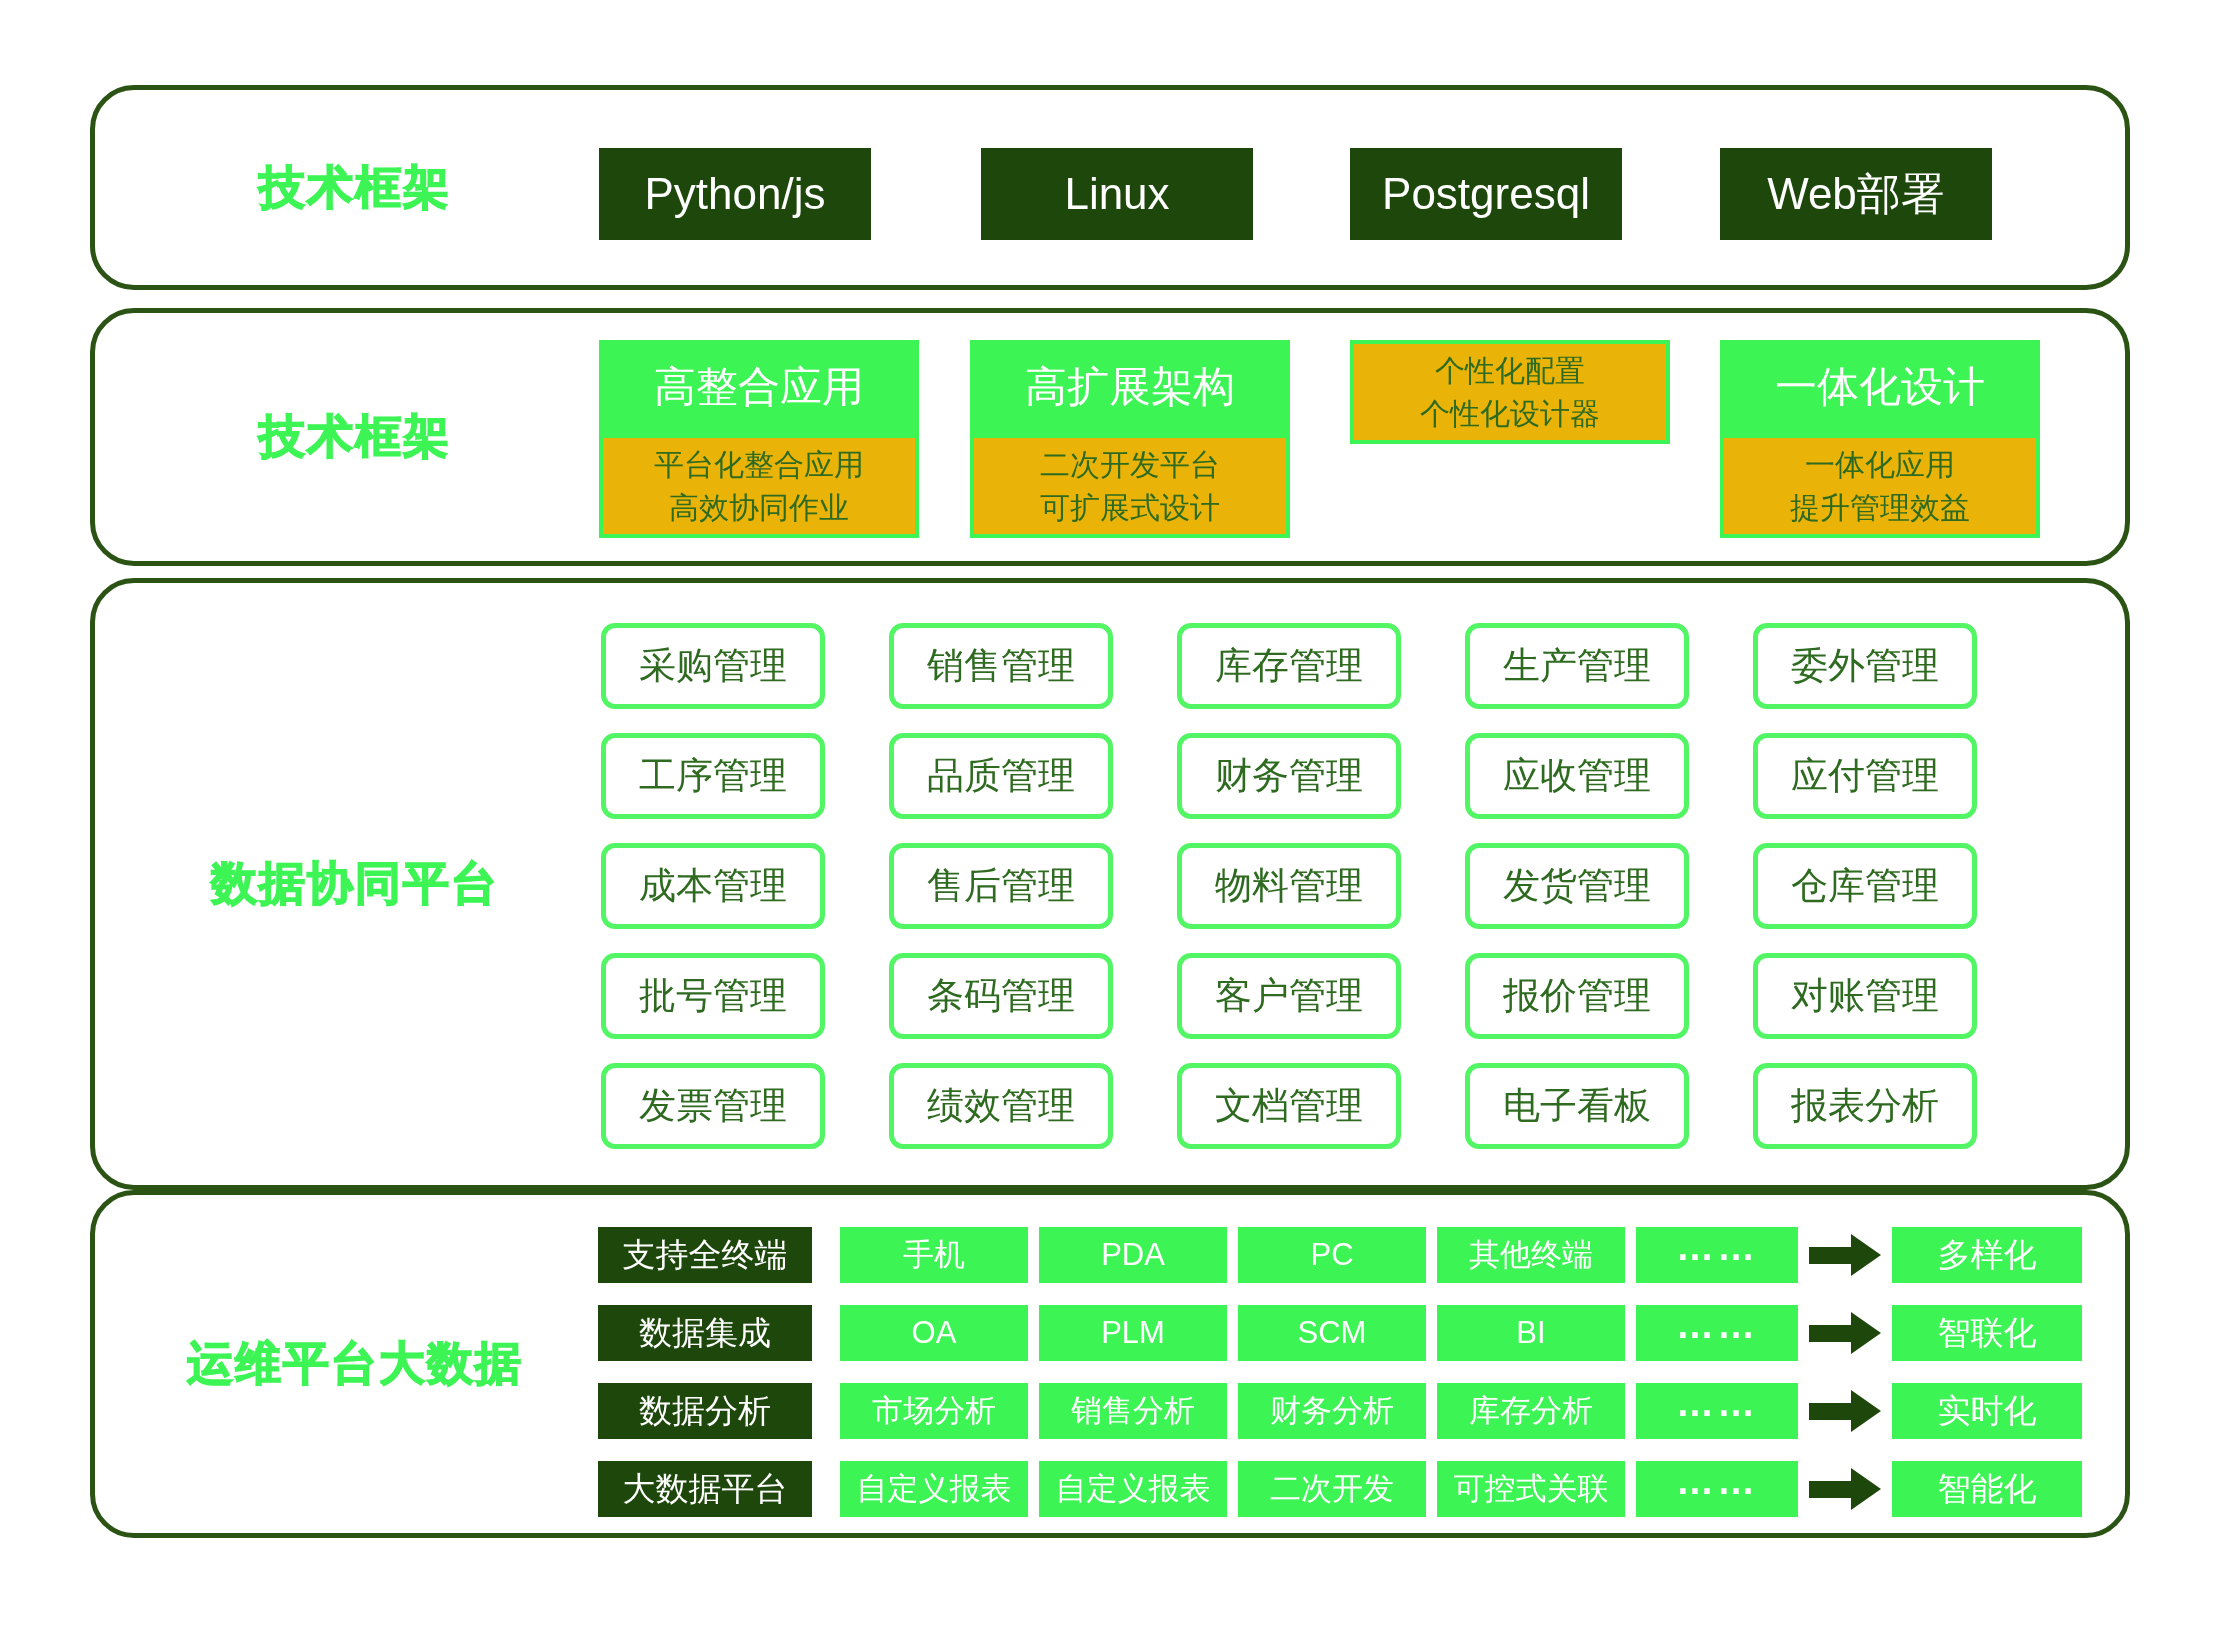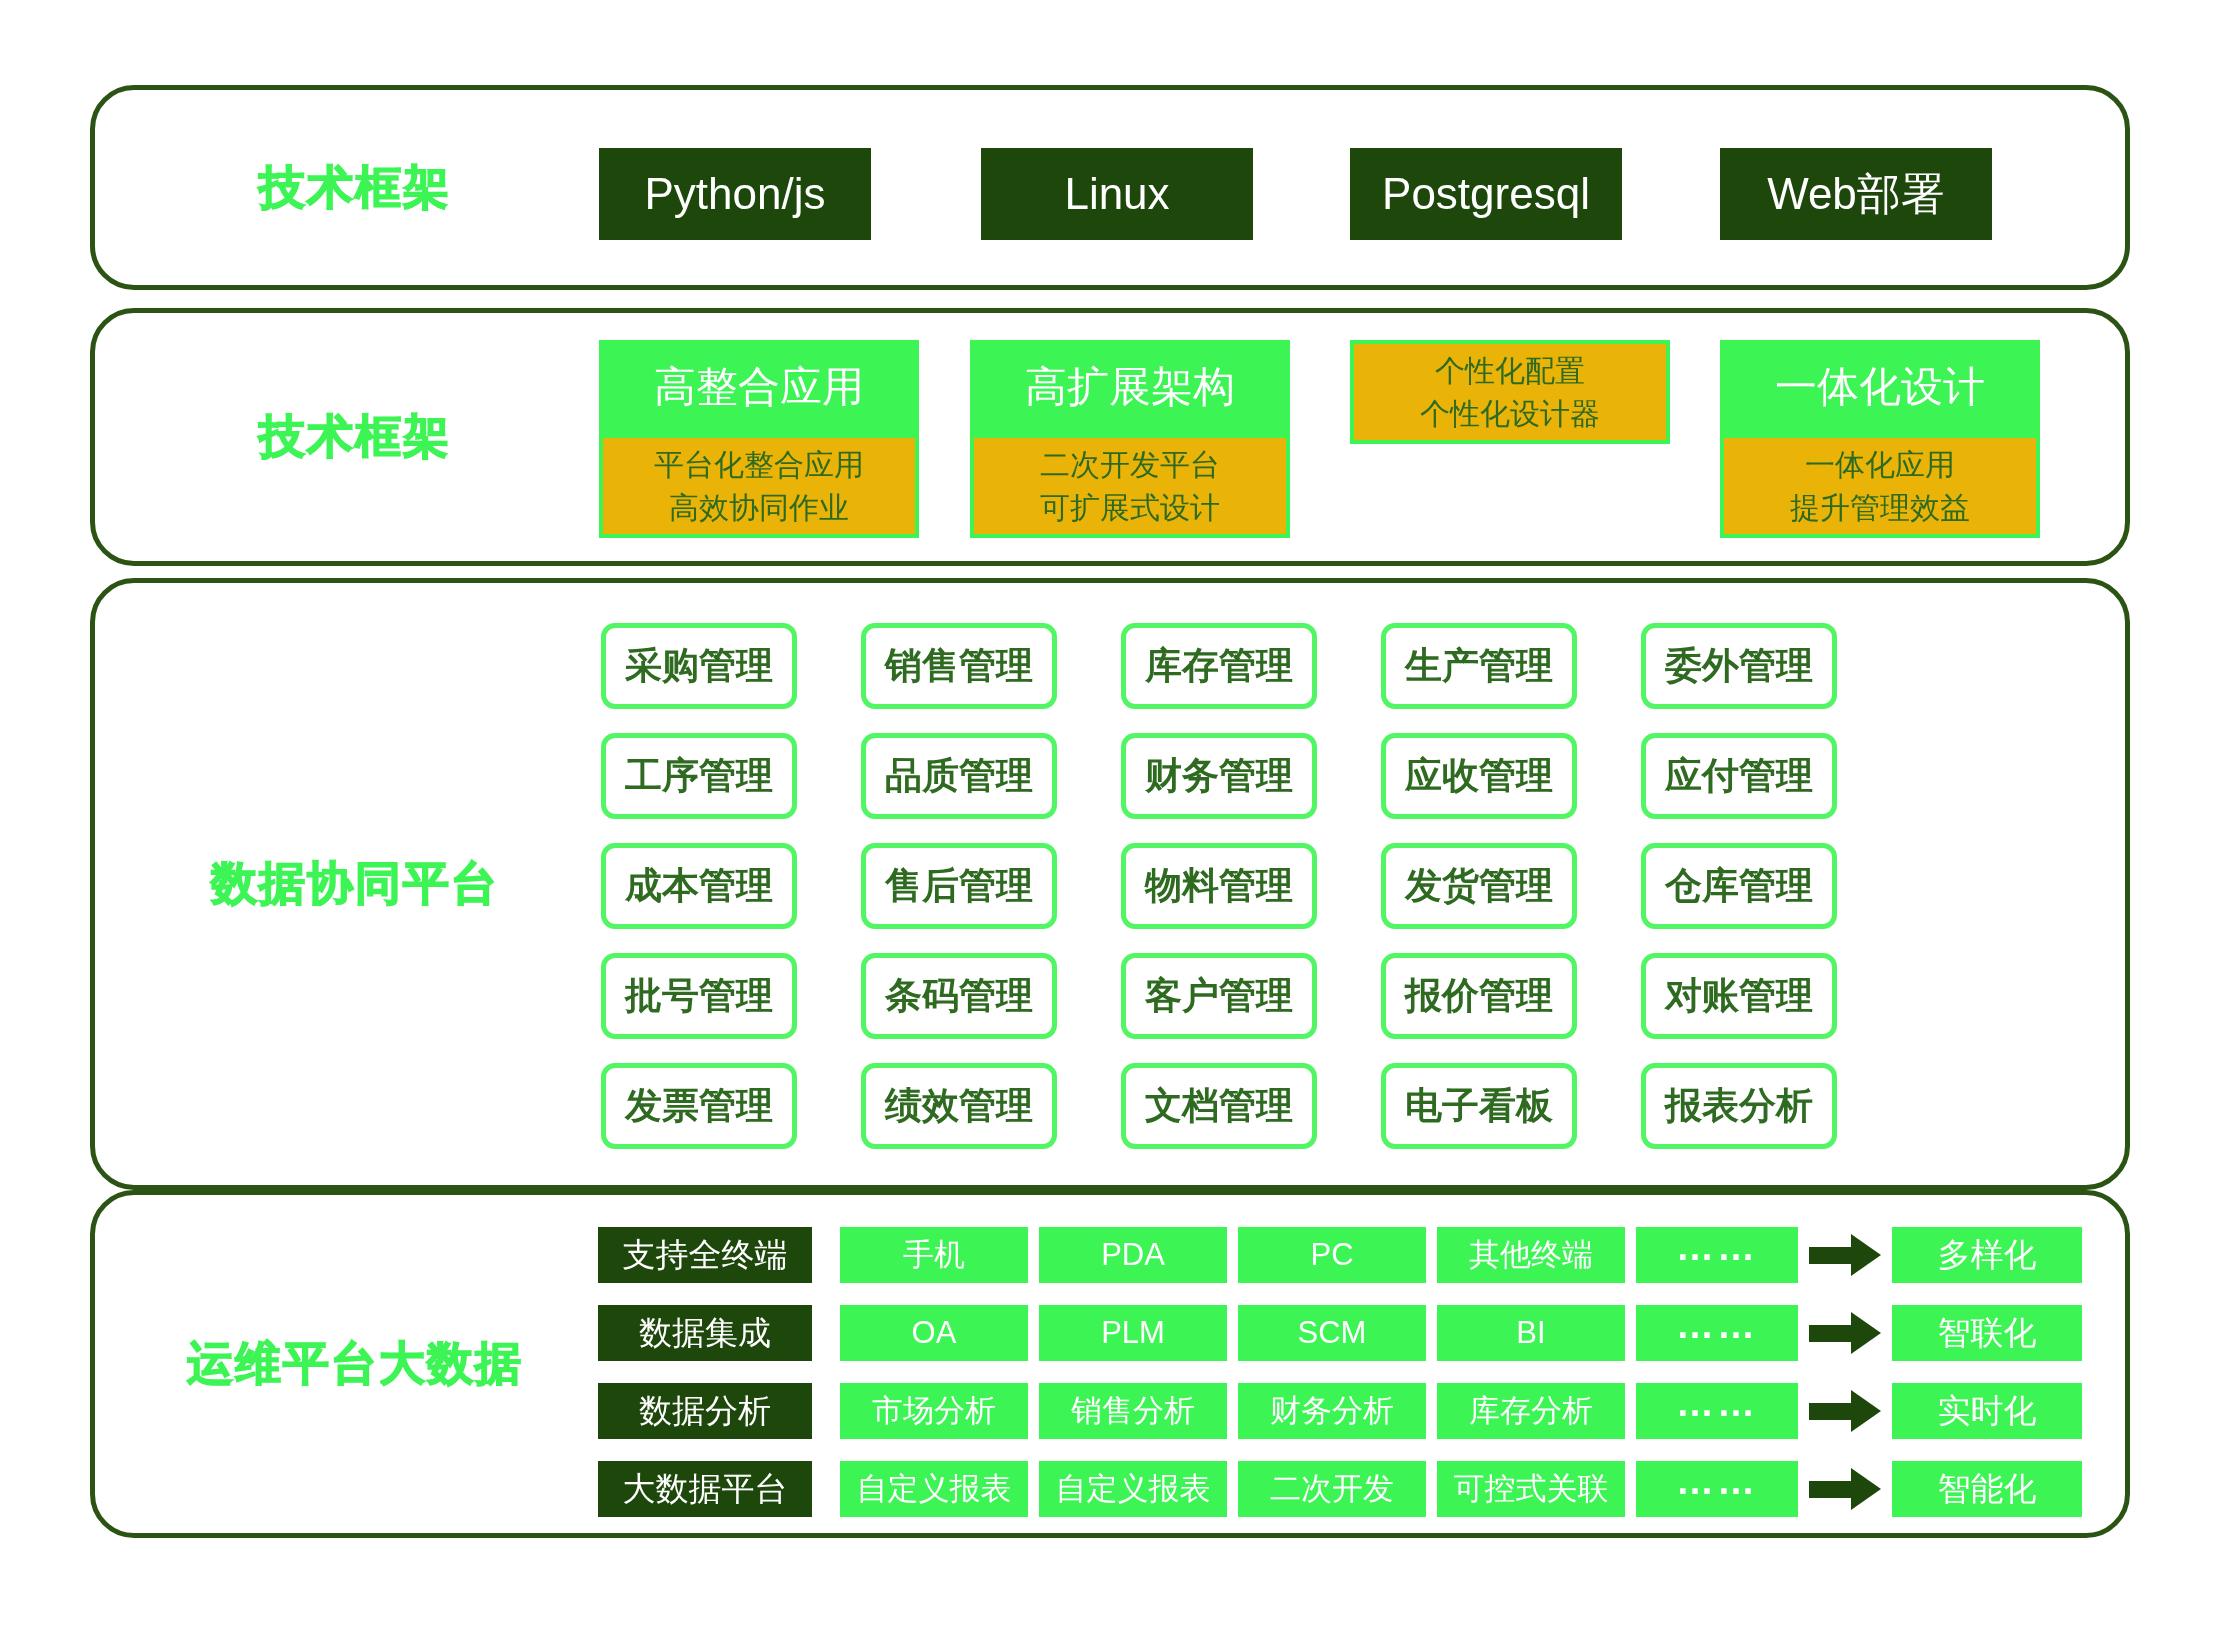--- a/index.html
+++ b/index.html
@@ -48,22 +48,22 @@
     height:104px;border:4px solid var(--green);background:#eab308;
     color:var(--module-text);font-size:30px;font-weight:500;line-height:1.45;
     display:flex;flex-direction:column;align-items:center;justify-content:center;
     text-align:center;white-space:nowrap;
   }
 
   
   .grid{position:absolute;left:506px;top:40px;display:flex;flex-direction:column;gap:24px;}
   .grid-row{display:flex;gap:64px;}
   .module-box{
-    width:196px;height:86px;border:5px solid var(--grid-border);border-radius:14px;
-    background:#fff;color:var(--module-text);font-size:37px;font-weight:700;
+    width:224px;height:86px;border:5px solid var(--grid-border);border-radius:14px;
+    background:#fff;color:var(--module-text);font-size:37px;font-weight:400;
     display:flex;align-items:center;justify-content:center;white-space:nowrap;
   }
 
   
   .ops{position:absolute;left:503px;top:31px;display:flex;flex-direction:column;gap:20px;}
   .ops-row{display:flex;align-items:center;}
   .ops-cell{
     height:56px;display:flex;align-items:center;justify-content:center;
     color:#fff;white-space:nowrap;
   }

